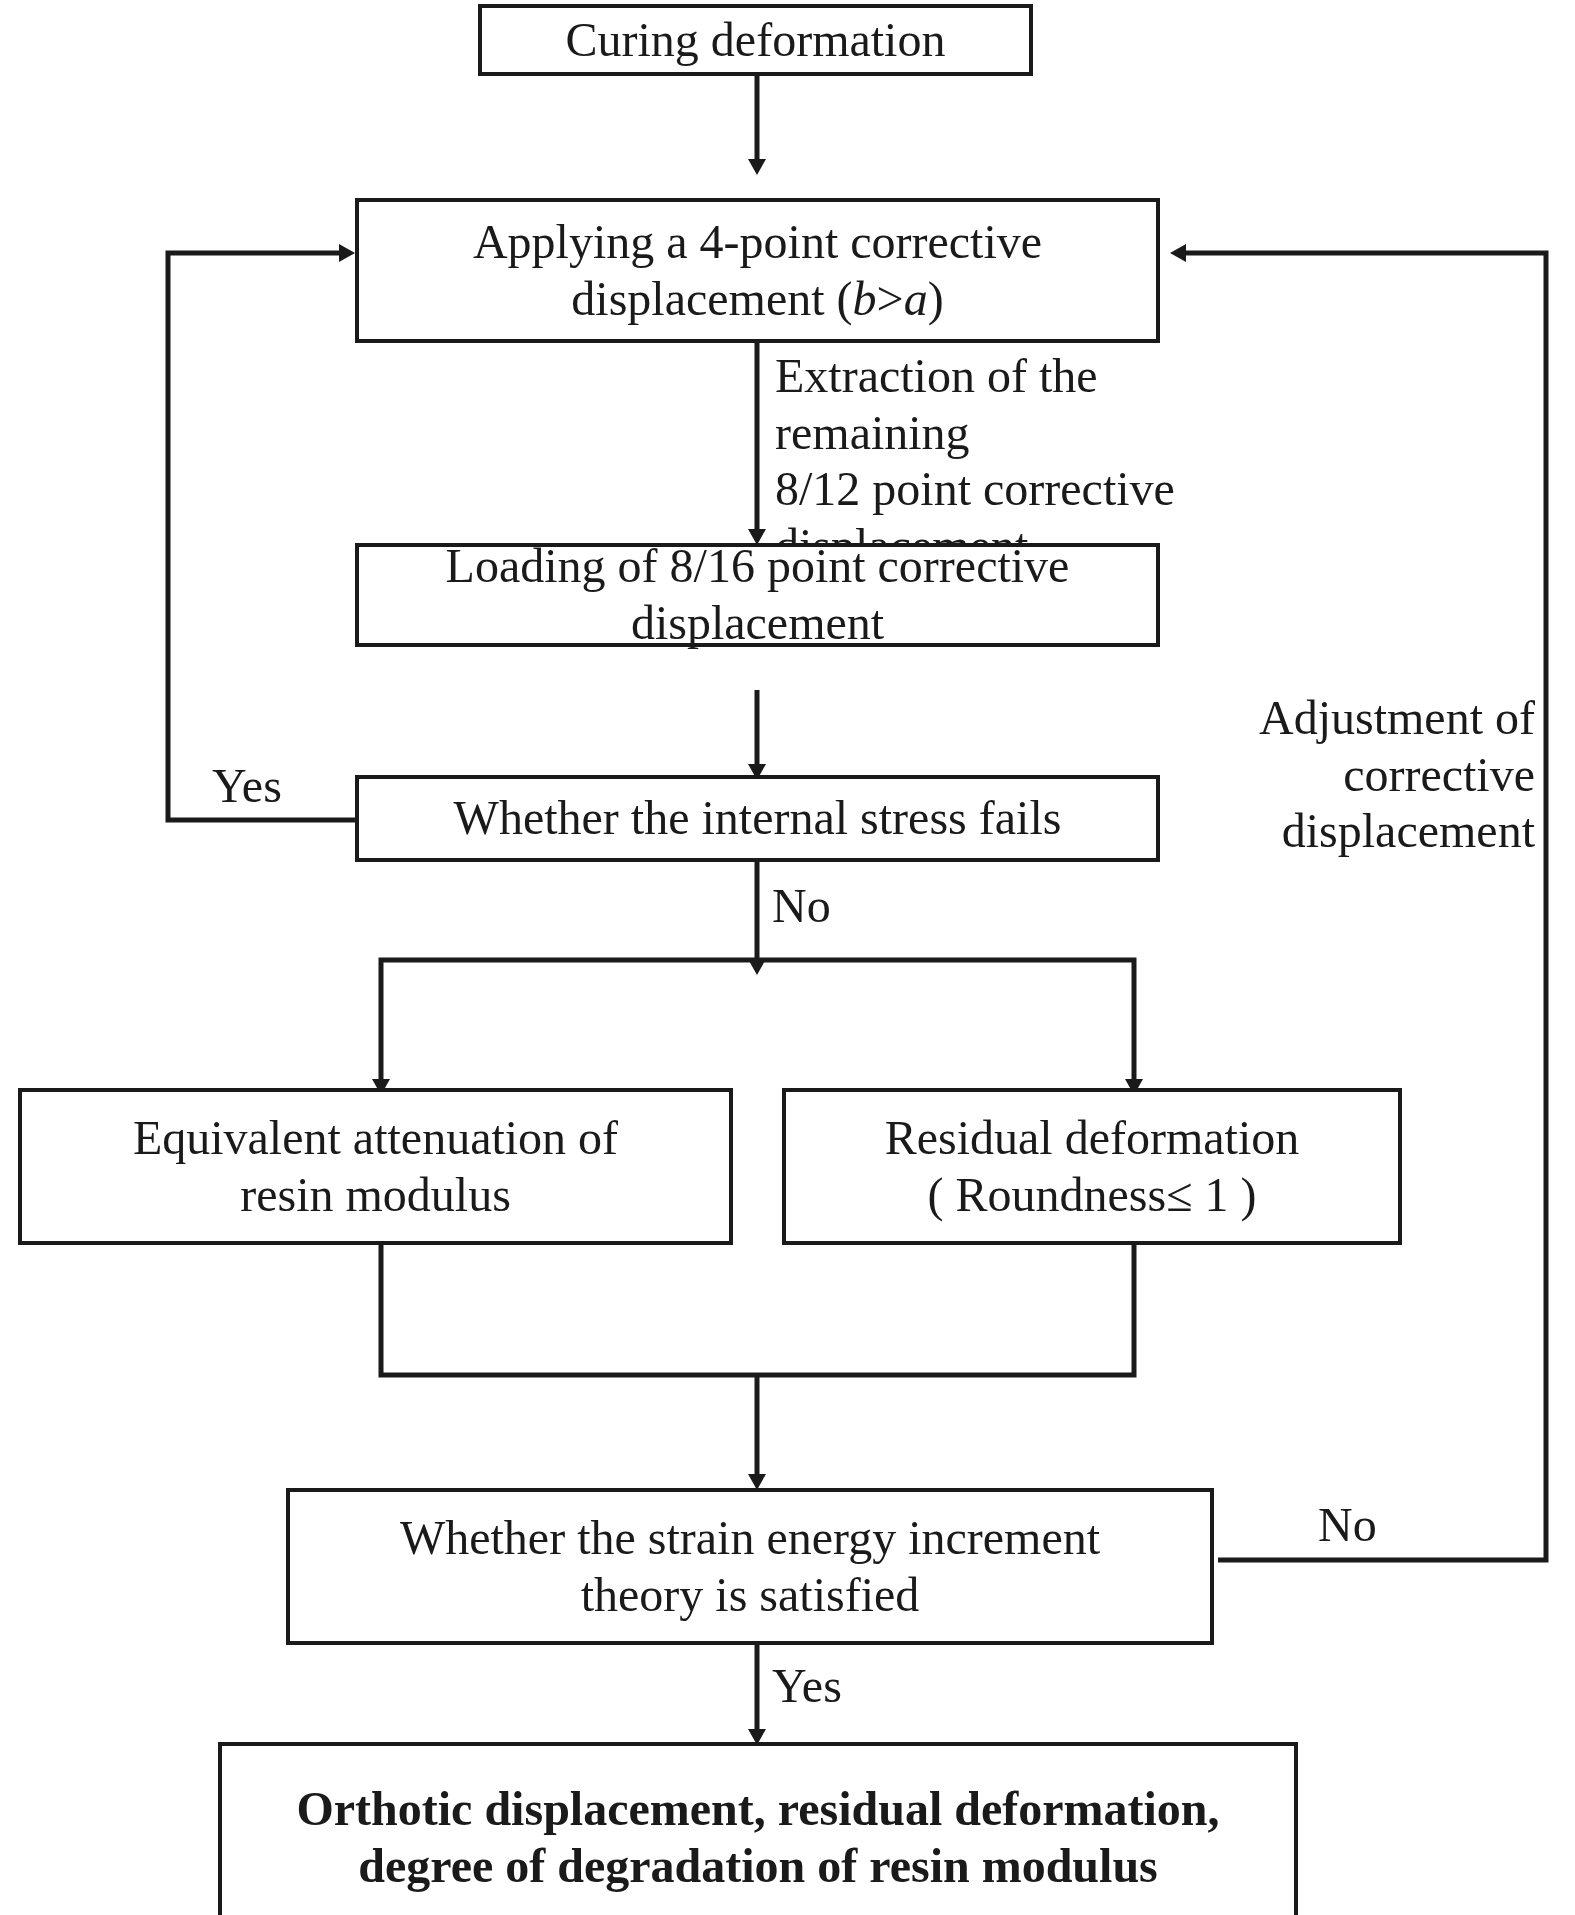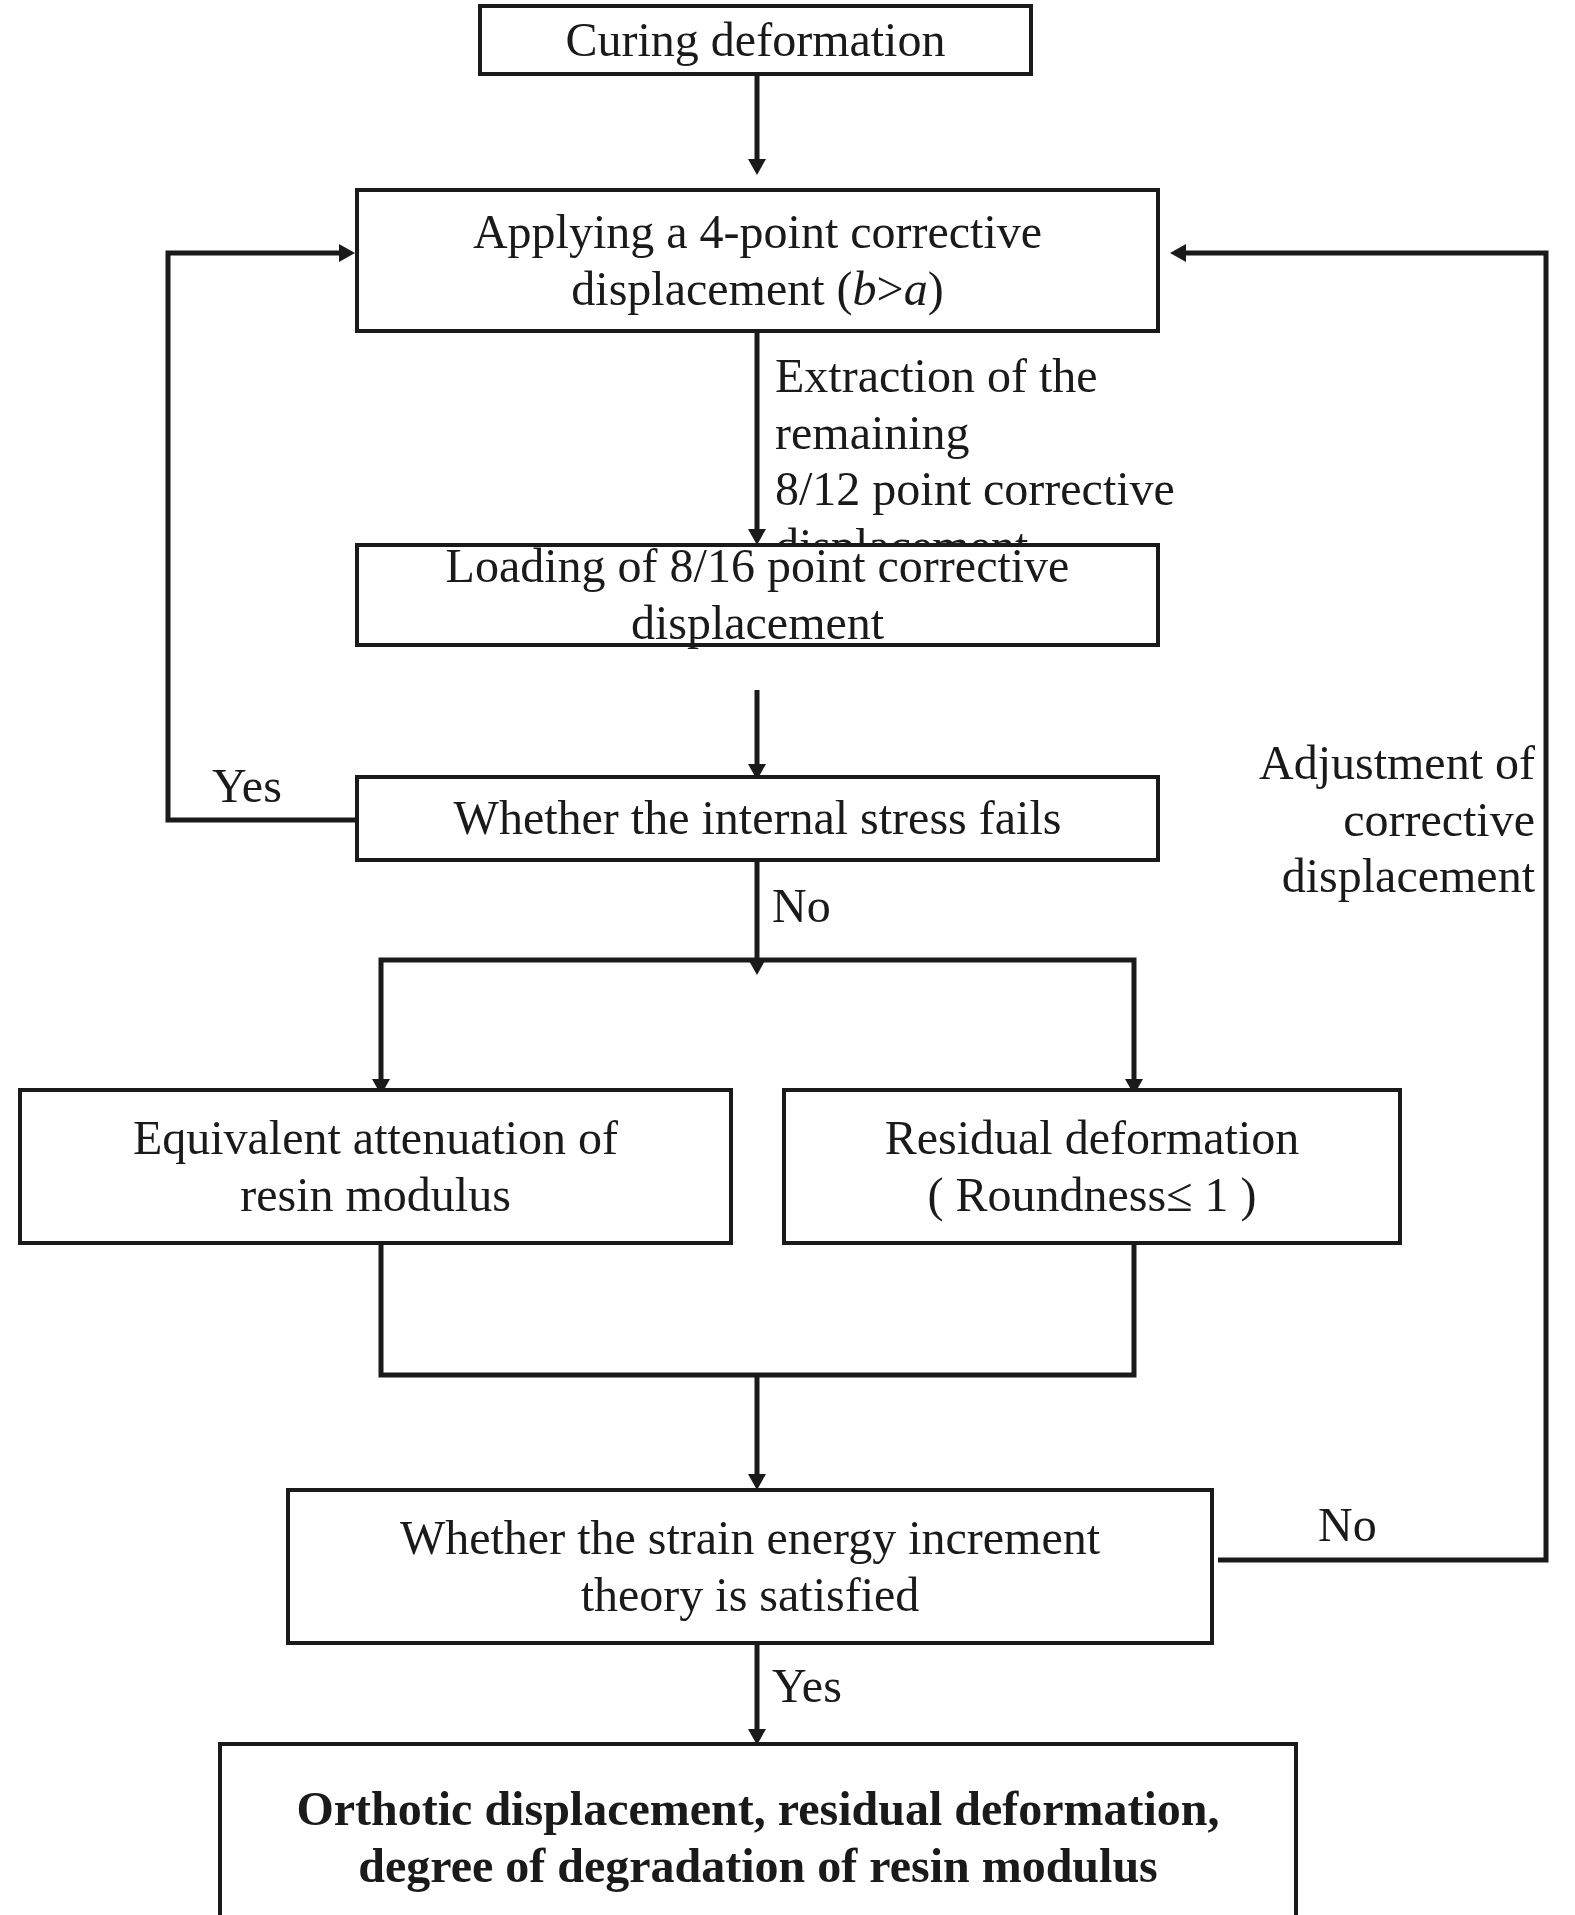--- a/index.html
+++ b/index.html
@@ -84,42 +84,42 @@
       <path d="M1218,1560 L1546,1560 L1546,253 L1185,253" marker-end="url(#ah)"></path>
 
       <path d="M757,1645 L757,1730" marker-end="url(#ah)"></path>
     </g>
   </svg>
 
   <div class="node fs-48" style="left:478px; top:4px; width:555px; height:72px;">
     <span class="txt">Curing deformation</span>
   </div>
 
-  <div class="node fs-48" style="left:355px; top:188px; width:805px; height:145px;">
+  <div class="node fs-48" style="left:355px; top:198px; width:805px; height:145px;">
     <span class="txt"><span>Applying a 4-point corrective</span><br><span>displacement (</span><span class="ital">b</span><span>&gt;</span><span class="ital">a</span><span>)</span></span>
   </div>
 
   <div class="edge-label fs-48" style="left:775px; top:348px; width:520px;">Extraction of the remaining
 8/12 point corrective
 displacement</div>
 
   <div class="node fs-48" style="left:355px; top:543px; width:805px; height:104px;">
     <span class="txt">Loading of 8/16 point corrective
 displacement</span>
   </div>
 
   <div class="node fs-48" style="left:355px; top:775px; width:805px; height:87px;">
     <span class="txt">Whether the internal stress fails</span>
   </div>
 
   <div class="edge-label fs-48" style="left:212px; top:758px; width:140px;">Yes</div>
 
   <div class="edge-label fs-48" style="left:772px; top:878px; width:110px;">No</div>
 
-  <div class="edge-label fs-48" style="left:1195px; top:690px; width:340px; text-align:right;margin-top:45px;">Adjustment of
+  <div class="edge-label fs-48" style="left:1195px; top:690px; width:340px; text-align:right;">Adjustment of
 corrective
 displacement</div>
 
   <div class="node fs-48" style="left:18px; top:1088px; width:715px; height:157px;">
     <span class="txt">Equivalent attenuation of
 resin modulus</span>
   </div>
 
   <div class="node fs-48" style="left:782px; top:1088px; width:620px; height:157px;">
     <span class="txt"><span>Residual deformation</span><br><span>( Roundness≤ 1 )</span></span>

